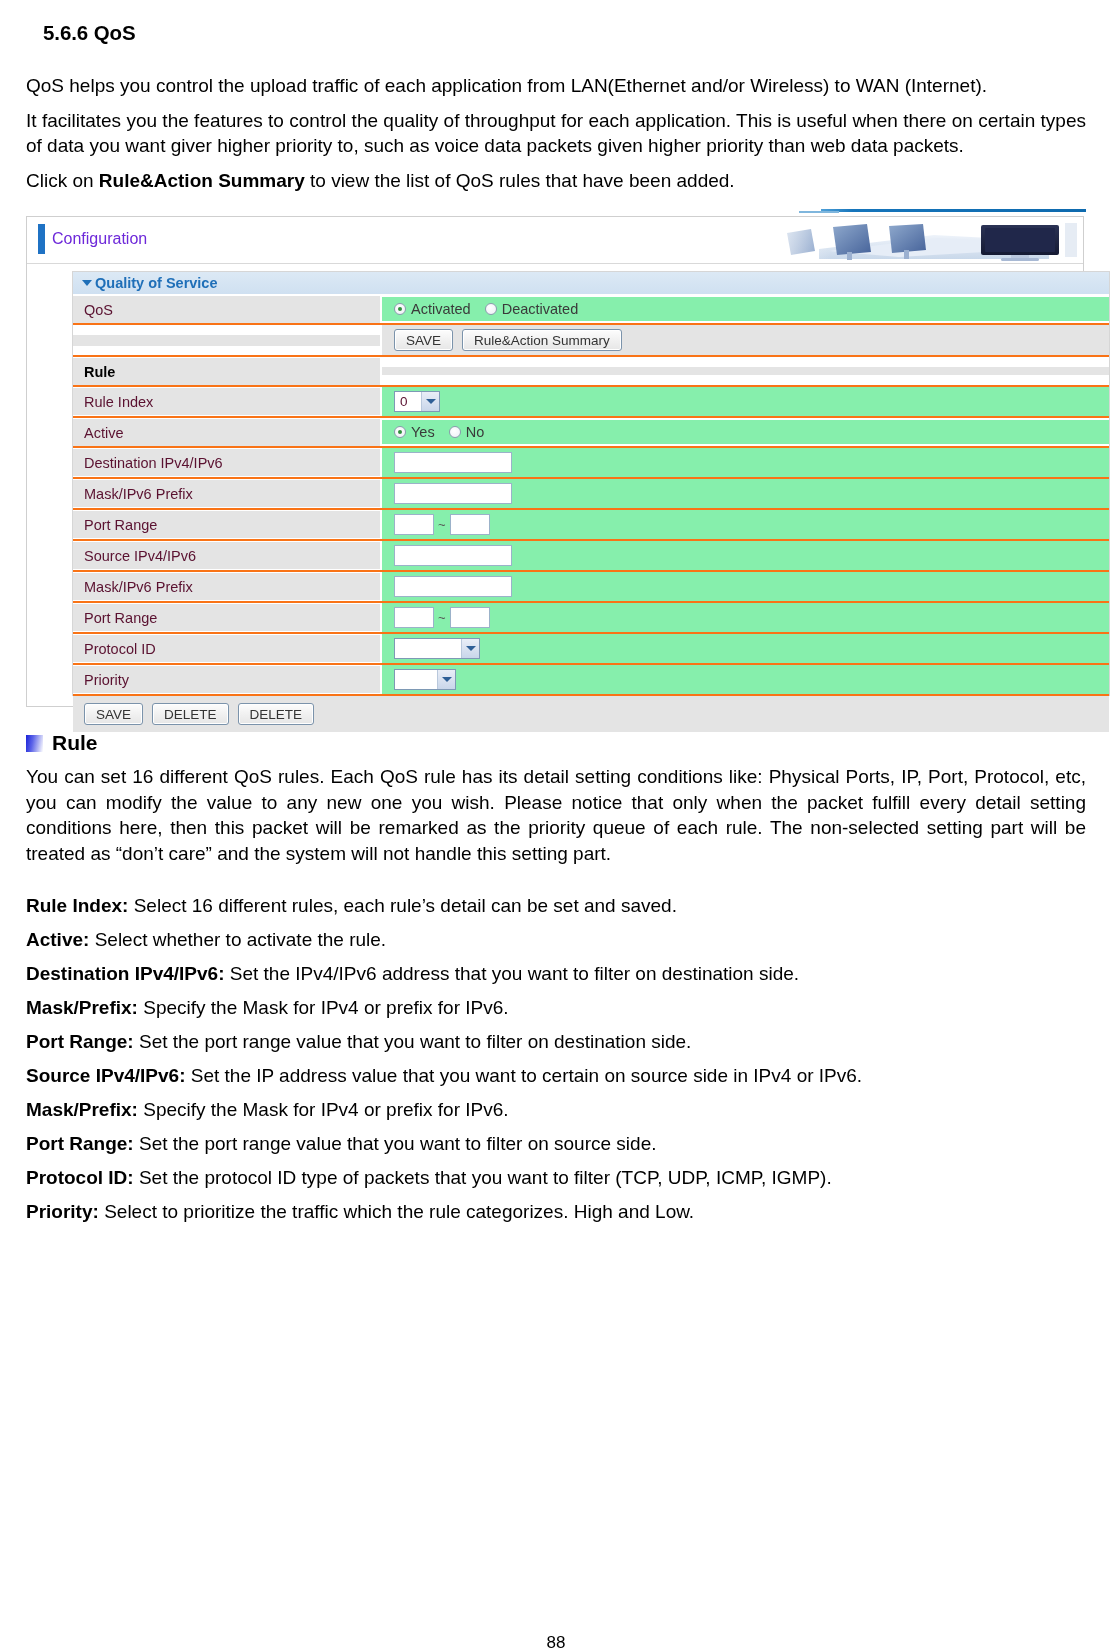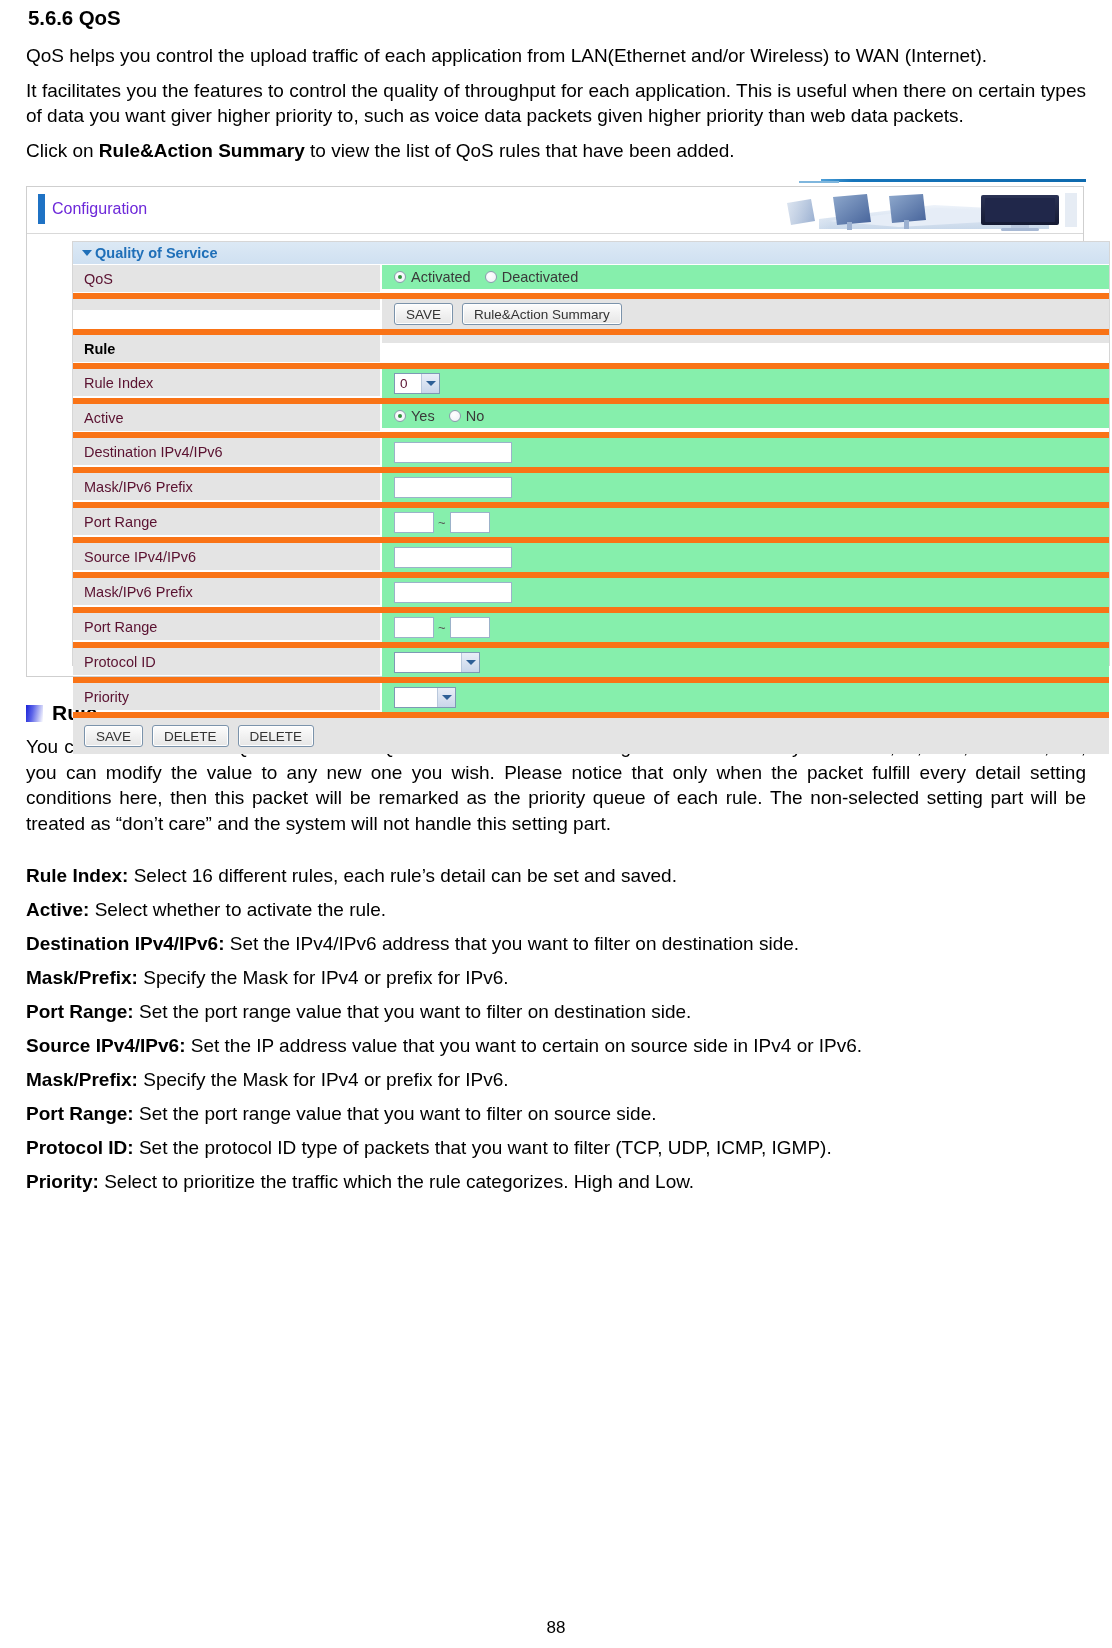--- a/index.html
+++ b/index.html
@@ -20,21 +20,21 @@
     width: 1112px;
     height: 1648px;
     box-sizing: border-box;
     padding: 0 26px;
   }
 
   
   h1.section-heading {
     font-size: 20.5px;
     font-weight: bold;
-    margin: 2px;
+    margin: 17px;
     padding: 4px 0 2px 0;
     letter-spacing: -0.1px;
   }
   p.body-text {
     font-size: 19px;
     line-height: 25.5px;
     margin: 0;
     padding: 9px 0 0 0;
     text-align: justify;
     text-justify: inter-word;
@@ -171,23 +171,23 @@
     position: absolute;
     left: 22px;
     top: 3px;
     font-size: 14.5px;
     font-weight: bold;
     color: #1f6fb8;
   }
 
   .frow {
     display: flex;
-    align-items: flex-start;
+    align-items: center;
     min-height: 28px;
-    border-bottom: 6px solid #f97316;
+    border-bottom: 2px solid #f97316;
   }
   .frow .lcell {
     width: 309px;
     flex: 0 0 309px;
     background: #e4e4e4;
     font-size: 14.5px;
     color: #5a1130;
     padding: 6px 0 5px 11px;
     box-sizing: border-box;
     border-right: 2px solid #ffffff;

